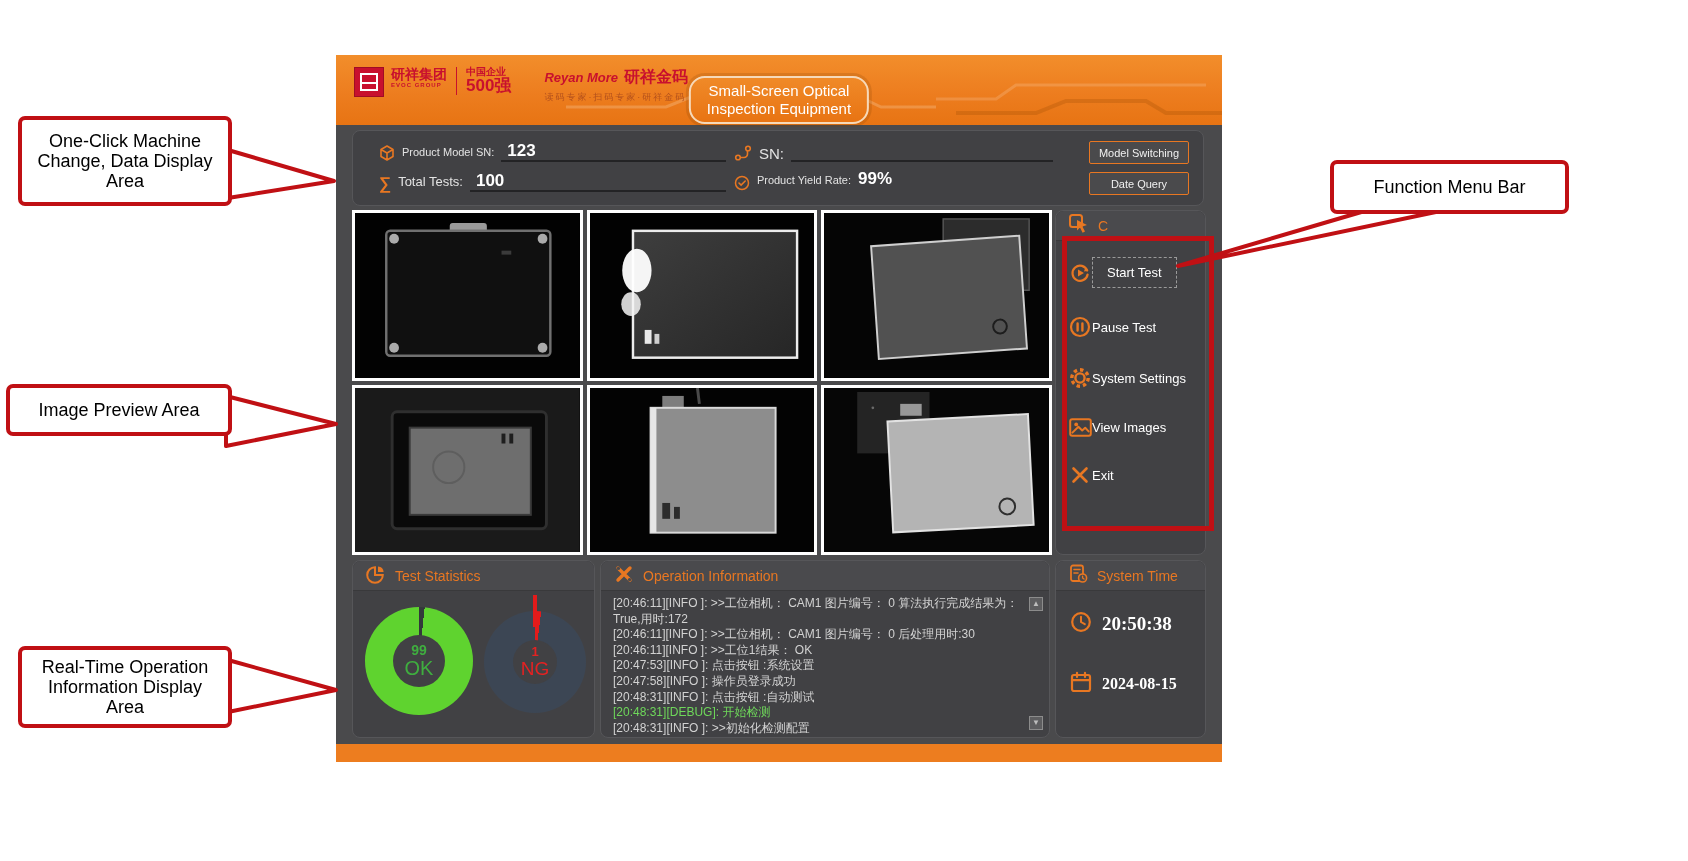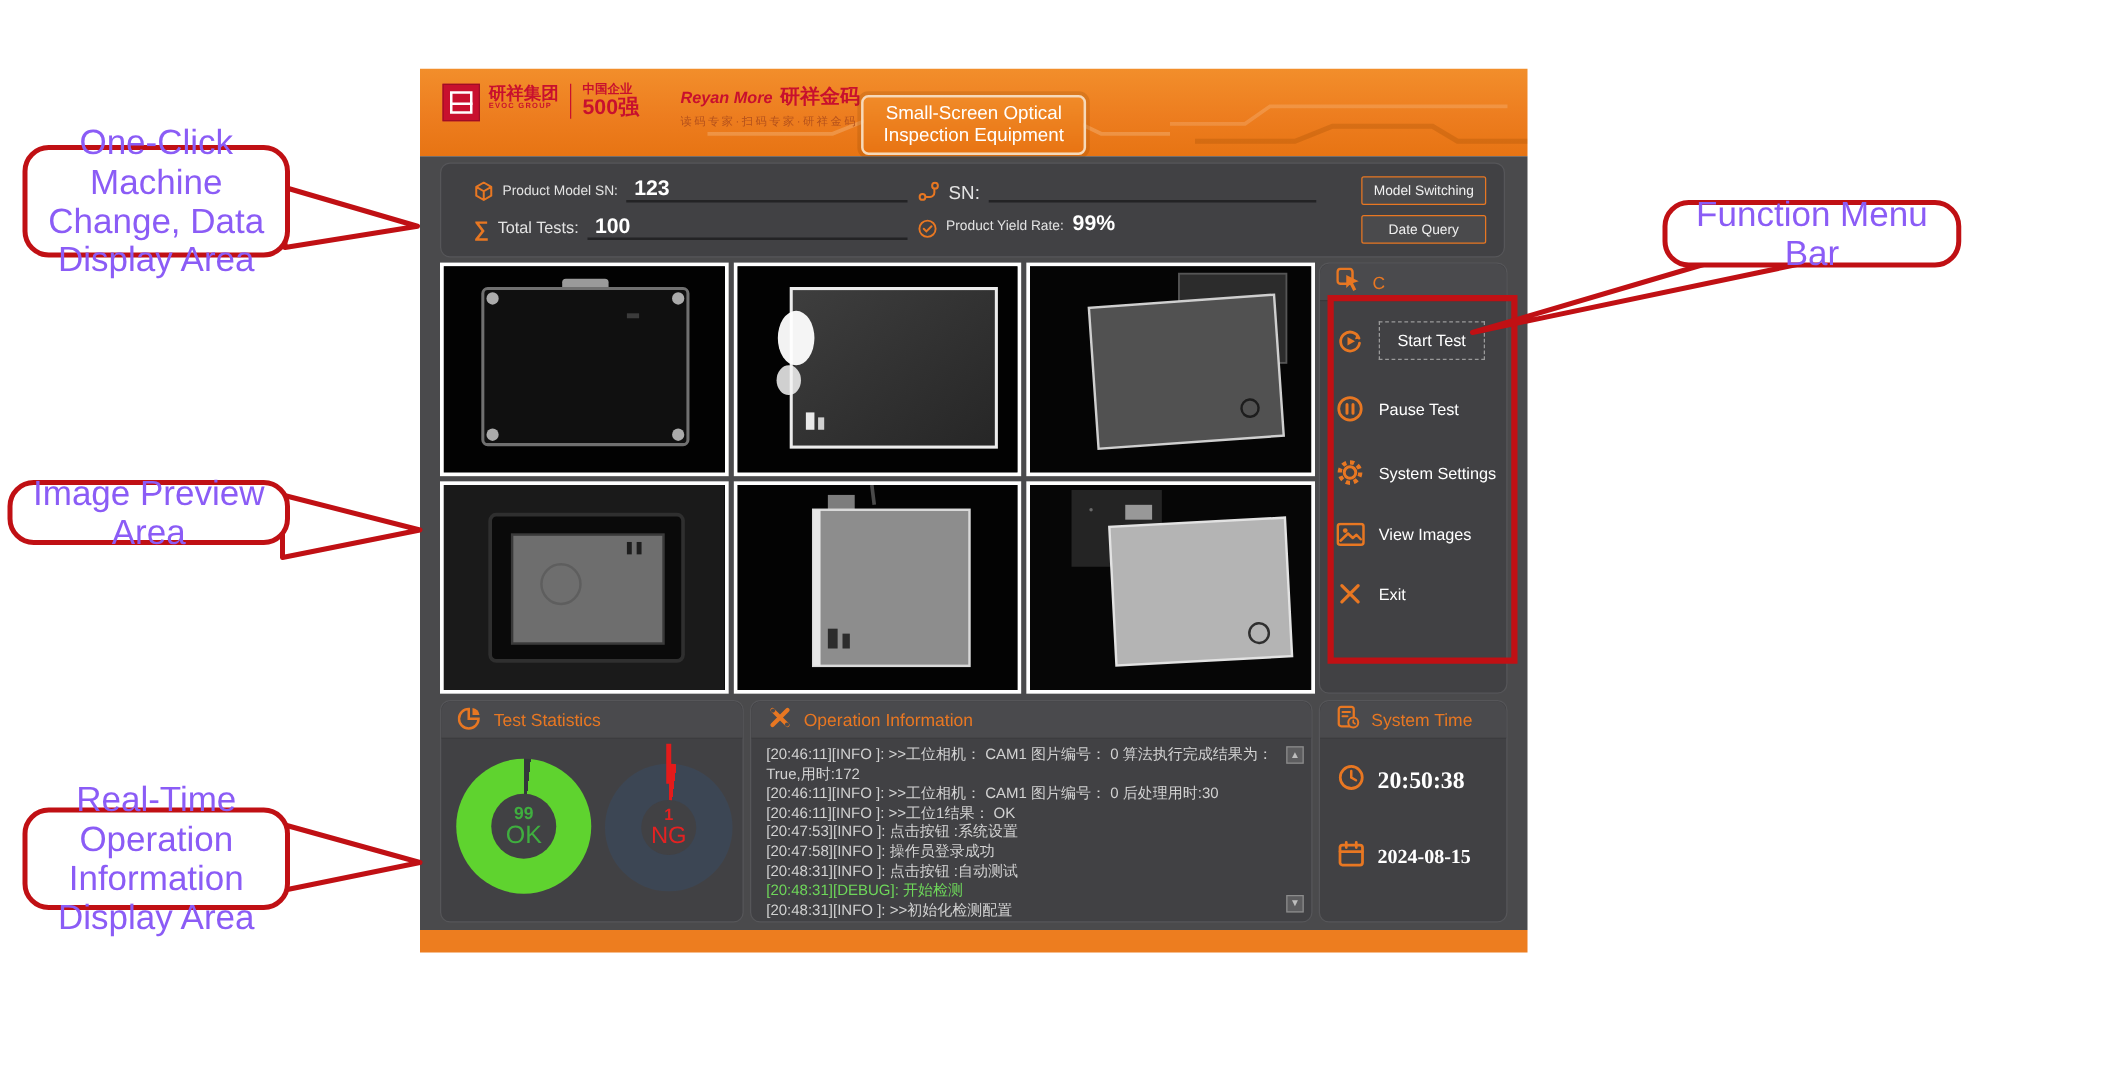--- a/index.html
+++ b/index.html
@@ -22,21 +22,21 @@
   .logo-sub { font-size:6px; font-weight:bold; letter-spacing:1px; color:#c8102e; }
   .logo-div { width:1px; height:28px; background:#c8102e; margin:0 2px; }
   .rank-label { color:#c8102e; font-size:10px; font-weight:bold; line-height:1; }
   .rank-value { color:#c8102e; font-size:17px; font-weight:bold; line-height:1.05; }
   .brand-col { margin-left:26px; }
   .brand-line { display:flex; align-items:baseline; gap:6px; }
   .brand-script { color:#c8102e; font-size:13px; font-style:italic; font-weight:bold; }
   .brand-name { color:#c8102e; font-size:16px; font-weight:bold; }
   .brand-tagline { color:#b4511c; font-size:9px; letter-spacing:2px; margin-top:3px; }
   .header-badge { position:absolute; left:50%; top:21px; transform:translateX(-50%);
-    background:linear-gradient(180deg,#f08a28,#e87413); border:2px solid #f6d9b9; border-radius:6px;
+    background:linear-gradient(180deg,#f08a28,#e87413); border:2px solid #f6d9b9; border-radius:16px;
     padding:4px 16px; text-align:center; color:#fff; font-size:15px; line-height:1.2; white-space:nowrap;
     box-shadow:0 0 0 3px rgba(120,60,0,.18); z-index:3; }
 
   
   .app-content { position:absolute; top:70px; left:0; right:0; bottom:18px; background:#4a4a4c; }
   .app-footer { position:absolute; bottom:0; left:0; right:0; height:18px; background:#ed7d1f; }
 
   .panel { position:absolute; background:#414144; border:1px solid #565659; border-radius:8px; }
   .panel-header { height:30px; display:flex; align-items:center; gap:9px; padding-left:13px;
     background:#4a4a4d; border-radius:8px 8px 0 0; border-bottom:1px solid #39393b;
@@ -61,21 +61,21 @@
 
   
   .preview-grid { position:absolute; left:16px; top:85px; width:700px; height:345px;
     display:grid; grid-template-columns:repeat(3,1fr); grid-template-rows:repeat(2,1fr); gap:4px; }
   .preview-cell { border:3px solid #fff; background:#000; overflow:hidden; }
   .preview-cell svg { width:100%; height:100%; display:block; }
 
   
   .menu-panel { left:719px; top:85px; width:151px; height:345px; }
   .menu-items { display:flex; flex-direction:column; padding:16px 6px 10px 12px; gap:28px; }
-  .menu-item { display:flex; align-items:center; gap:11px; color:#fff; font-size:13px; cursor:pointer; }
+  .menu-item { display:flex; align-items:center; color:#fff; font-size:13px; cursor:pointer; }
   .menu-item .m-icon { display:flex; width:24px; justify-content:center; }
   .start-wrap { border:1px dashed #9a9a9a; padding:7px 14px; }
 
   
   .stats-panel { left:16px; top:435px; width:243px; height:178px; }
   .stats-body { display:flex; justify-content:space-between; align-items:flex-start; padding:16px 8px 0 12px; }
   .donut { position:relative; border-radius:50%; }
   .donut-ok { width:108px; height:108px;
     background:conic-gradient(#33383b 0deg 6deg, #5fd32f 6deg 360deg); }
   .donut-ng { width:102px; height:102px; margin-top:4px;
@@ -104,23 +104,23 @@
   .time-panel { left:719px; top:435px; width:151px; height:178px; }
   .time-body { padding:20px 0 0 14px; display:flex; flex-direction:column; gap:34px;font-family:Liberation Serif, serif; }
   .time-row { display:flex; align-items:center; gap:10px; color:#fff; font-weight:bold; }
   .time-value { font-size:19px; }
   .date-value { font-size:16px; }
 
   
   .pointer-layer { position:absolute; left:0; top:0; width:1688px; height:861px; z-index:5; pointer-events:none; }
   .menu-outline { position:absolute; left:1062px; top:236px; width:152px; height:295px;
     border:5px solid #c01014; z-index:4; }
-  .callout { position:absolute; background:#fff; border:4px solid #c01014; border-radius:21px;
+  .callout { position:absolute; background:#fff; border:4px solid #c01014; border-radius:7px;
     display:flex; align-items:center; justify-content:center; text-align:center;
-    color:#8b5cf6; font-size:28px; line-height:1.12; font-weight:500; z-index:6; padding:4px 6px; }
+    color:#000000; font-size:18px; line-height:1.12; font-weight:500; z-index:6; padding:4px 6px; }
   .callout-1 { left:18px; top:116px; width:214px; height:90px; }
   .callout-2 { left:6px;  top:384px; width:226px; height:52px; }
   .callout-3 { left:18px; top:646px; width:214px; height:82px; }
   .callout-4 { left:1330px; top:160px; width:239px; height:54px; }
 </style>
 </head>
 <body>
 
 <div class="page">
 

